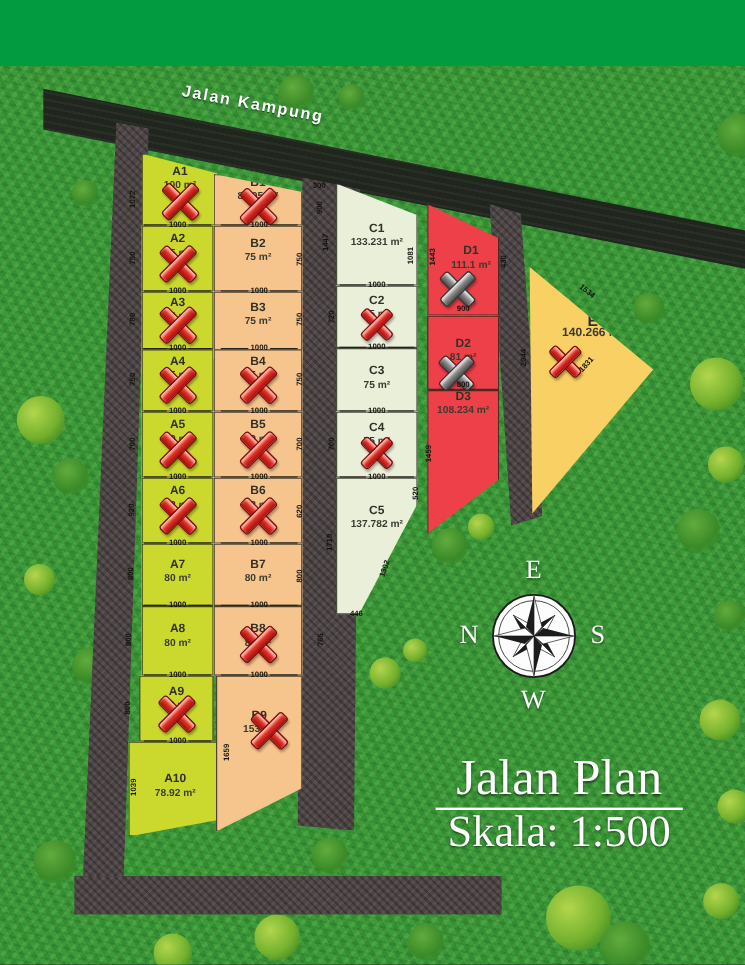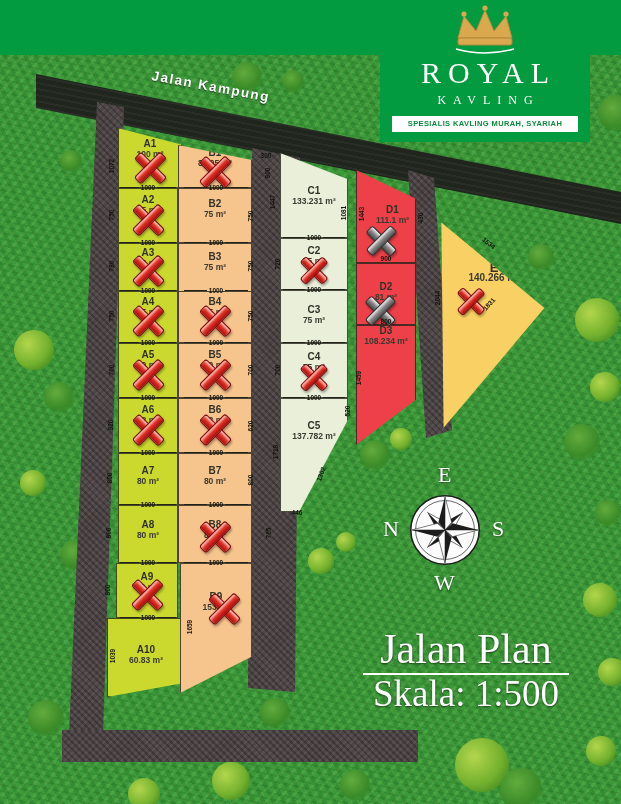--- a/index.html
+++ b/index.html
@@ -176,21 +176,21 @@
         <span class="pid">A8</span>
         <span class="parea">80 m²</span>
       </div>
       <div class="plot gA" style="left: 116px; top: 563px; width: 62px; height: 55px; padding-top: 8px;">
         <span class="pid">A9</span>
         <span class="parea">80 m²</span>
         <span class="xmark" style="width: 34px; height: 34px;"></span>
       </div>
       <div class="plot gA" style="left: 107px; top: 618px; width: 78px; height: 79px; padding-top: 26px; clip-path: polygon(0px 0px, 100% 0px, 100% 82%, 0px 100%);">
         <span class="pid">A10</span>
-        <span class="parea">60.83 m²</span>
+        <span class="parea">78.92 m²</span>
       </div>
       <div class="plot gB" style="left: 178px; top: 145px; width: 74px; height: 43px; padding-top: 2px; clip-path: polygon(0px 0px, 100% 35%, 100% 100%, 0px 100%);">
         <span class="pid">B1</span>
         <span class="parea">87.05 m²</span>
         <span class="xmark" style="width: 34px; height: 34px; top: 62%;"></span>
       </div>
       <div class="plot gB" style="left: 178px; top: 188px; width: 74px; height: 55px; padding-top: 10px;">
         <span class="pid">B2</span>
         <span class="parea">75 m²</span>
       </div>
@@ -324,33 +324,20 @@
       <span class="dim" style="left: 184px; top: 501px; width: 64px;">1000</span>
       <span class="dim" style="left: 184px; top: 559px; width: 64px;">1000</span>
       <span class="dim" style="left: 283px; top: 234px; width: 62px;">1000</span>
       <span class="dim" style="left: 283px; top: 286px; width: 62px;">1000</span>
       <span class="dim" style="left: 283px; top: 339px; width: 62px;">1000</span>
       <span class="dim" style="left: 283px; top: 394px; width: 62px;">1000</span>
     </div>
 
   <div id="banner"></div>
 
-  <div id="logo-panel">
-    <svg id="crown" viewBox="0 0 70 52">
-      <path d="M8 34 L14 12 L26 27 L35 6 L44 27 L56 12 L62 34 Z" fill="#d9a84f" stroke="#b8893a" stroke-width="1"></path>
-      <rect x="8" y="34" width="54" height="7" rx="2" fill="#d9a84f" stroke="#b8893a" stroke-width="1"></rect>
-      <circle cx="14" cy="10" r="2.6" fill="#d9a84f"></circle>
-        <circle cx="35" cy="4" r="2.6" fill="#d9a84f"></circle>
-        <circle cx="56" cy="10" r="2.6" fill="#d9a84f"></circle>
-      <path d="M6 45 Q35 53 64 45" stroke="#fff" stroke-width="1.6" fill="none"></path>
-    </svg>
-    <div id="brand-top">ROYAL</div>
-    <div id="brand-bottom">KAVLING</div>
-    <div id="tagline">SPESIALIS KAVLING MURAH, SYARIAH</div>
-  </div>
 
   <svg id="compass" viewBox="-40 -40 80 80">
     <circle r="36" fill="#fdfdfd" stroke="#1c1c1c" stroke-width="1.6"></circle>
     <circle r="31" fill="none" stroke="#1c1c1c" stroke-width=".7"></circle>
     <g id="short">
       <g transform="rotate(45)">
         <path d="M0 0 L-6 -6 L0 -26 Z" fill="#1c1c1c"></path>
           <path d="M0 0 L6 -6 L0 -26 Z" fill="#fff" stroke="#1c1c1c" stroke-width=".6"></path>
       </g>
       <g transform="rotate(135)">

